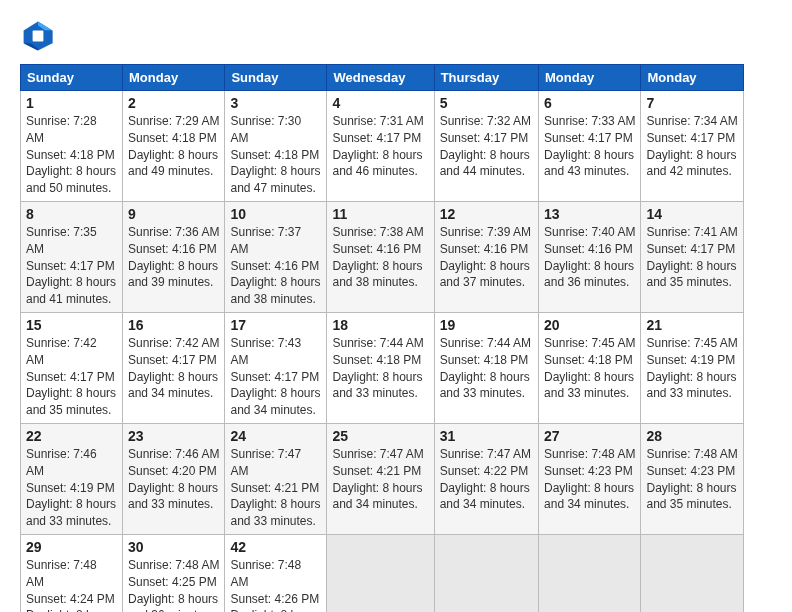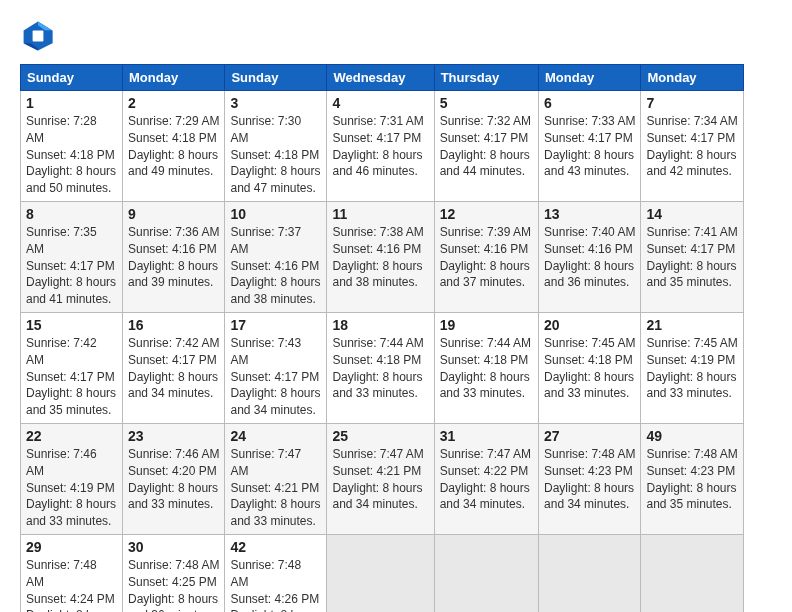--- a/index.html
+++ b/index.html
@@ -234,21 +234,21 @@
           </td>
           <td>
             <span class="day-num">31</span>
             <div class="day-info">Sunrise: 7:47 AM<br>Sunset: 4:22 PM<br>Daylight: 8 hours<br>and 34 minutes.</div>
           </td>
           <td>
             <span class="day-num">27</span>
             <div class="day-info">Sunrise: 7:48 AM<br>Sunset: 4:23 PM<br>Daylight: 8 hours<br>and 34 minutes.</div>
           </td>
           <td>
-            <span class="day-num">49</span>
+            <span class="day-num">28</span>
             <div class="day-info">Sunrise: 7:48 AM<br>Sunset: 4:23 PM<br>Daylight: 8 hours<br>and 35 minutes.</div>
           </td>
         </tr>
         <tr>
           <td>
             <span class="day-num">29</span>
             <div class="day-info">Sunrise: 7:48 AM<br>Sunset: 4:24 PM<br>Daylight: 8 hours<br>and 35 minutes.</div>
           </td>
           <td>
             <span class="day-num">30</span>

